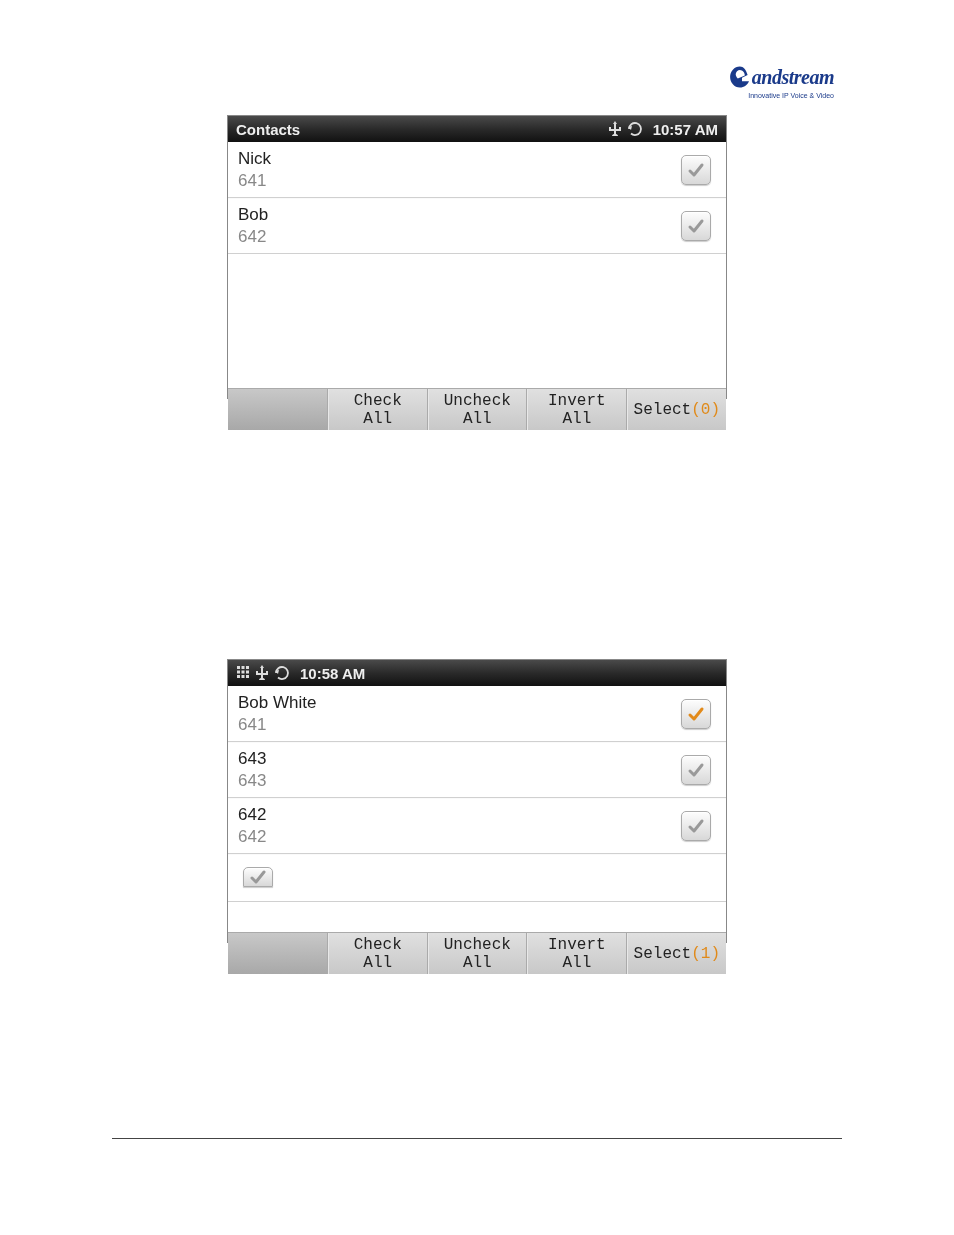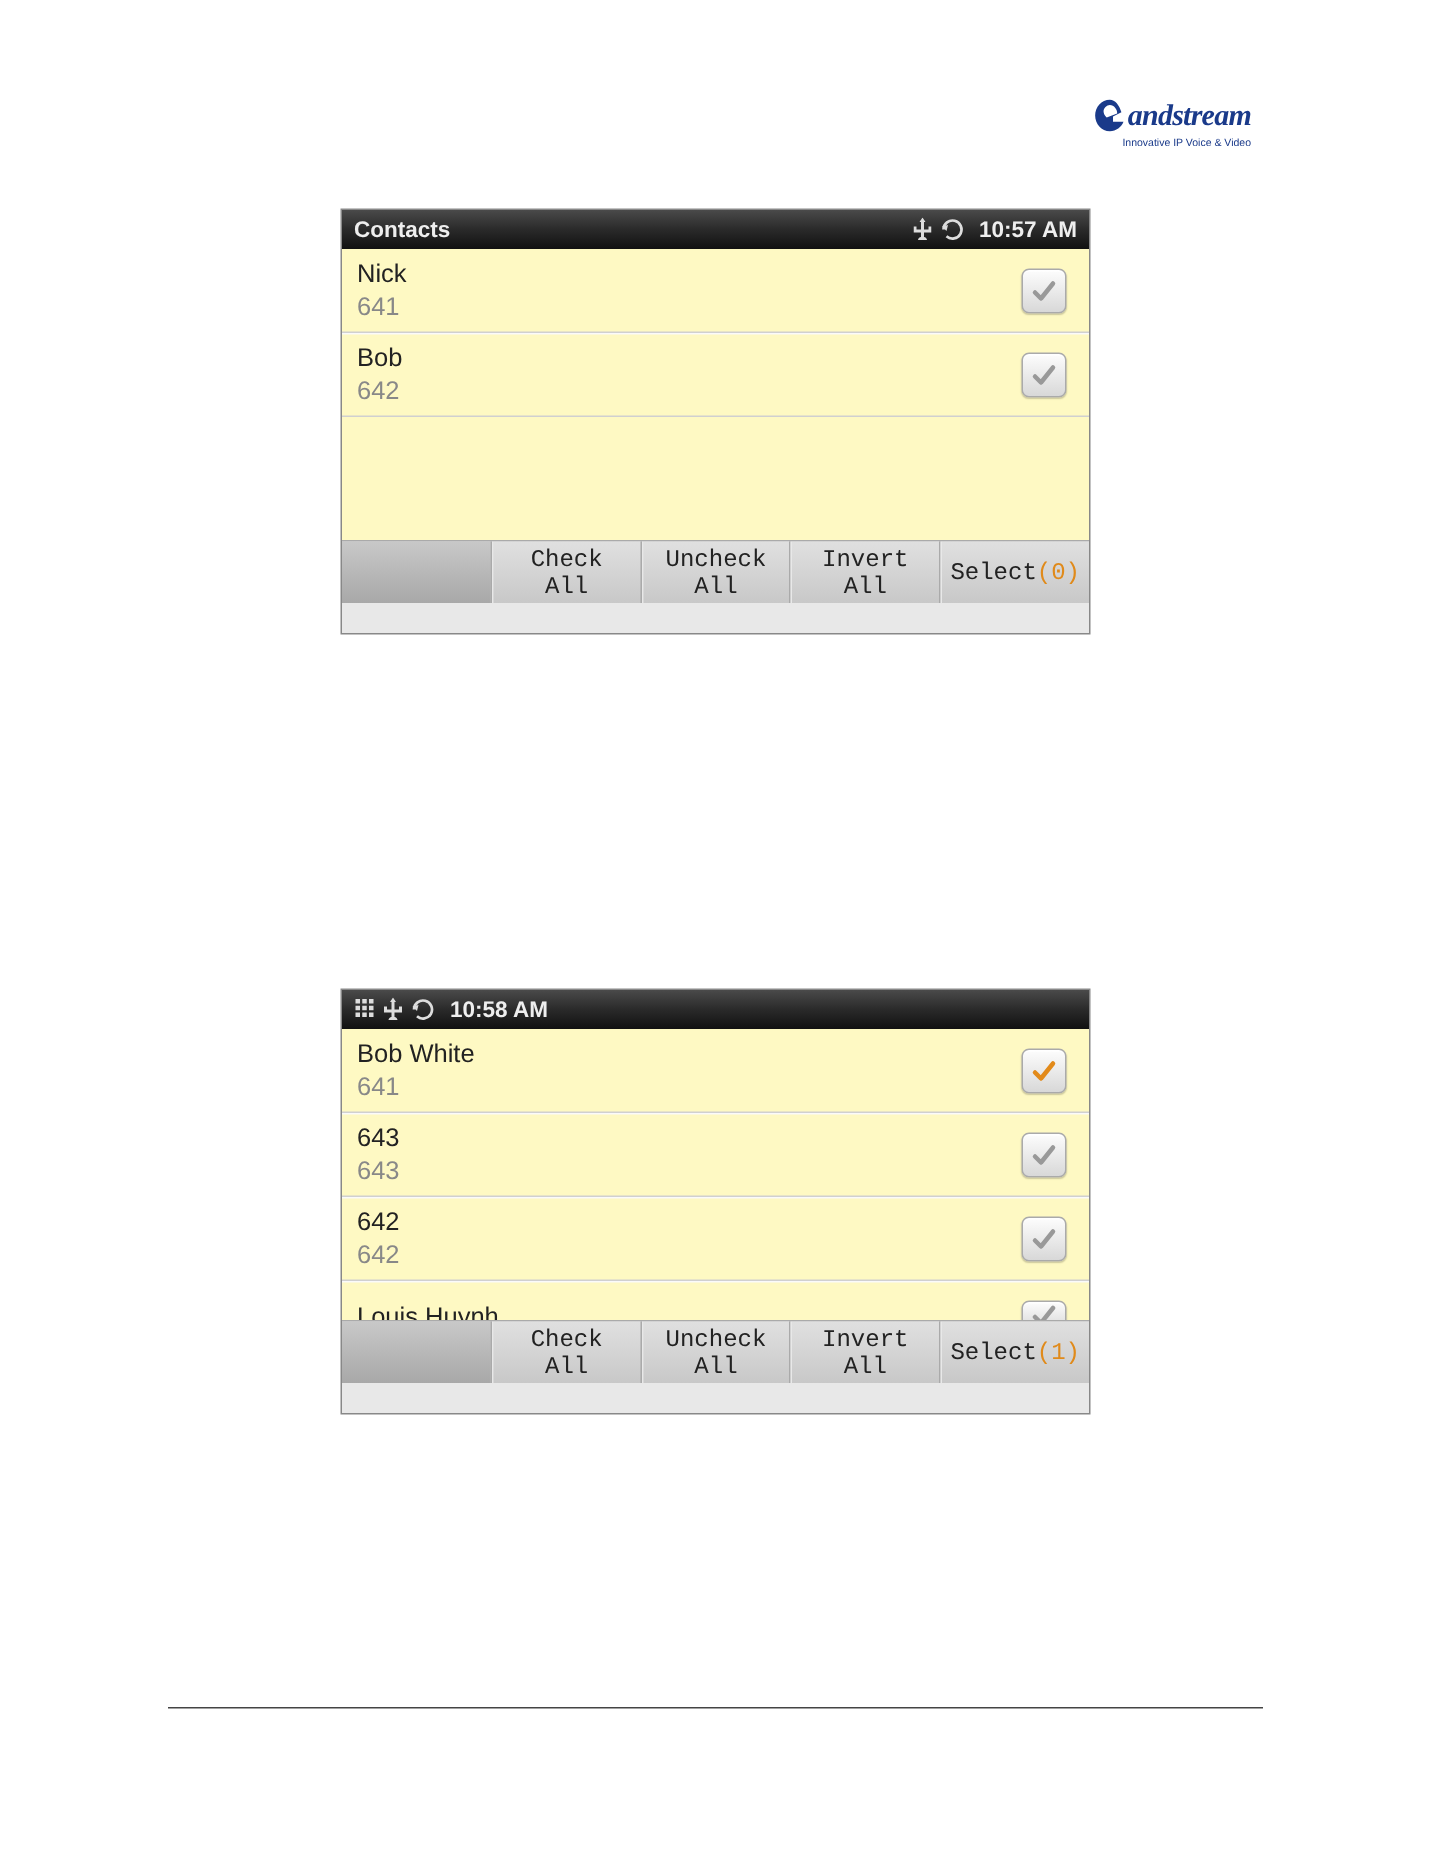--- a/index.html
+++ b/index.html
@@ -16,42 +16,42 @@
   .logo-text { font-family: Georgia, 'Times New Roman', serif; font-style: italic; font-weight: bold; font-size: 20px; color: #1a3a8a; letter-spacing: -0.5px; }
   .logo-sub { font-size: 7px; color: #1a3a8a; text-align: right; margin-top: -2px; }
 
   .device-screen {
     position: absolute;
     left: 228px;
     width: 498px;
     background: #e8e8e8;
     box-shadow: 0 0 0 1px #888;
   }
-  .screen-1 { top: 140px; height: 282px; }
+  .screen-1 { top: 116px; height: 282px; }
   .screen-2 { top: 660px; height: 282px; }
 
   .statusbar {
     height: 26px;
     background: linear-gradient(to bottom, #4a4a4a 0%, #2a2a2a 50%, #111 100%);
     color: #eee;
     display: flex;
     align-items: center;
     padding: 0 8px;
     font-size: 15px;
     font-weight: bold;
   }
   .statusbar .title { flex: 1; }
   .status-icons { display: flex; gap: 6px; font-weight: normal; }
   .status-icons .time { font-weight: bold; font-size: 15px; margin-left: 4px; }
   .status-icons svg { display: block; }
 
   .list-area {
-    height: 194px;
+    height: 246px;
     overflow: hidden;
-    background: #fef9c3;
+    background: #ffffff;
   }
   .list-item {
     display: flex;
     align-items: center;
     padding: 4px 10px;
     border-bottom: 1px solid #d0d0d0;
     border-top: 1px solid #fafafa;
     min-height: 56px;
   }
   .list-item:first-child { border-top: none; }
@@ -228,23 +228,20 @@
       </div>
       <div class="checkbox-slot">
         <div class="chk">
           <svg width="20" height="20" viewBox="0 0 20 20">
               <path fill="none" stroke="#999" stroke-width="3" stroke-linecap="round" stroke-linejoin="round" d="M4 11 L8 15 L16 5"></path>
             </svg>
         </div>
       </div>
     </div>
     <div class="list-item partial">
-      <div class="item-text">
-        <span class="item-name">Louis Huynh</span>
-      </div>
       <div class="checkbox-slot">
         <div class="chk" style="height:20px; border-radius:5px 5px 0 0; overflow:hidden;">
           <svg width="20" height="20" viewBox="0 0 20 20">
               <path fill="none" stroke="#999" stroke-width="3" stroke-linecap="round" stroke-linejoin="round" d="M4 11 L8 15 L16 5"></path>
             </svg>
         </div>
       </div>
     </div>
   </div>
 

